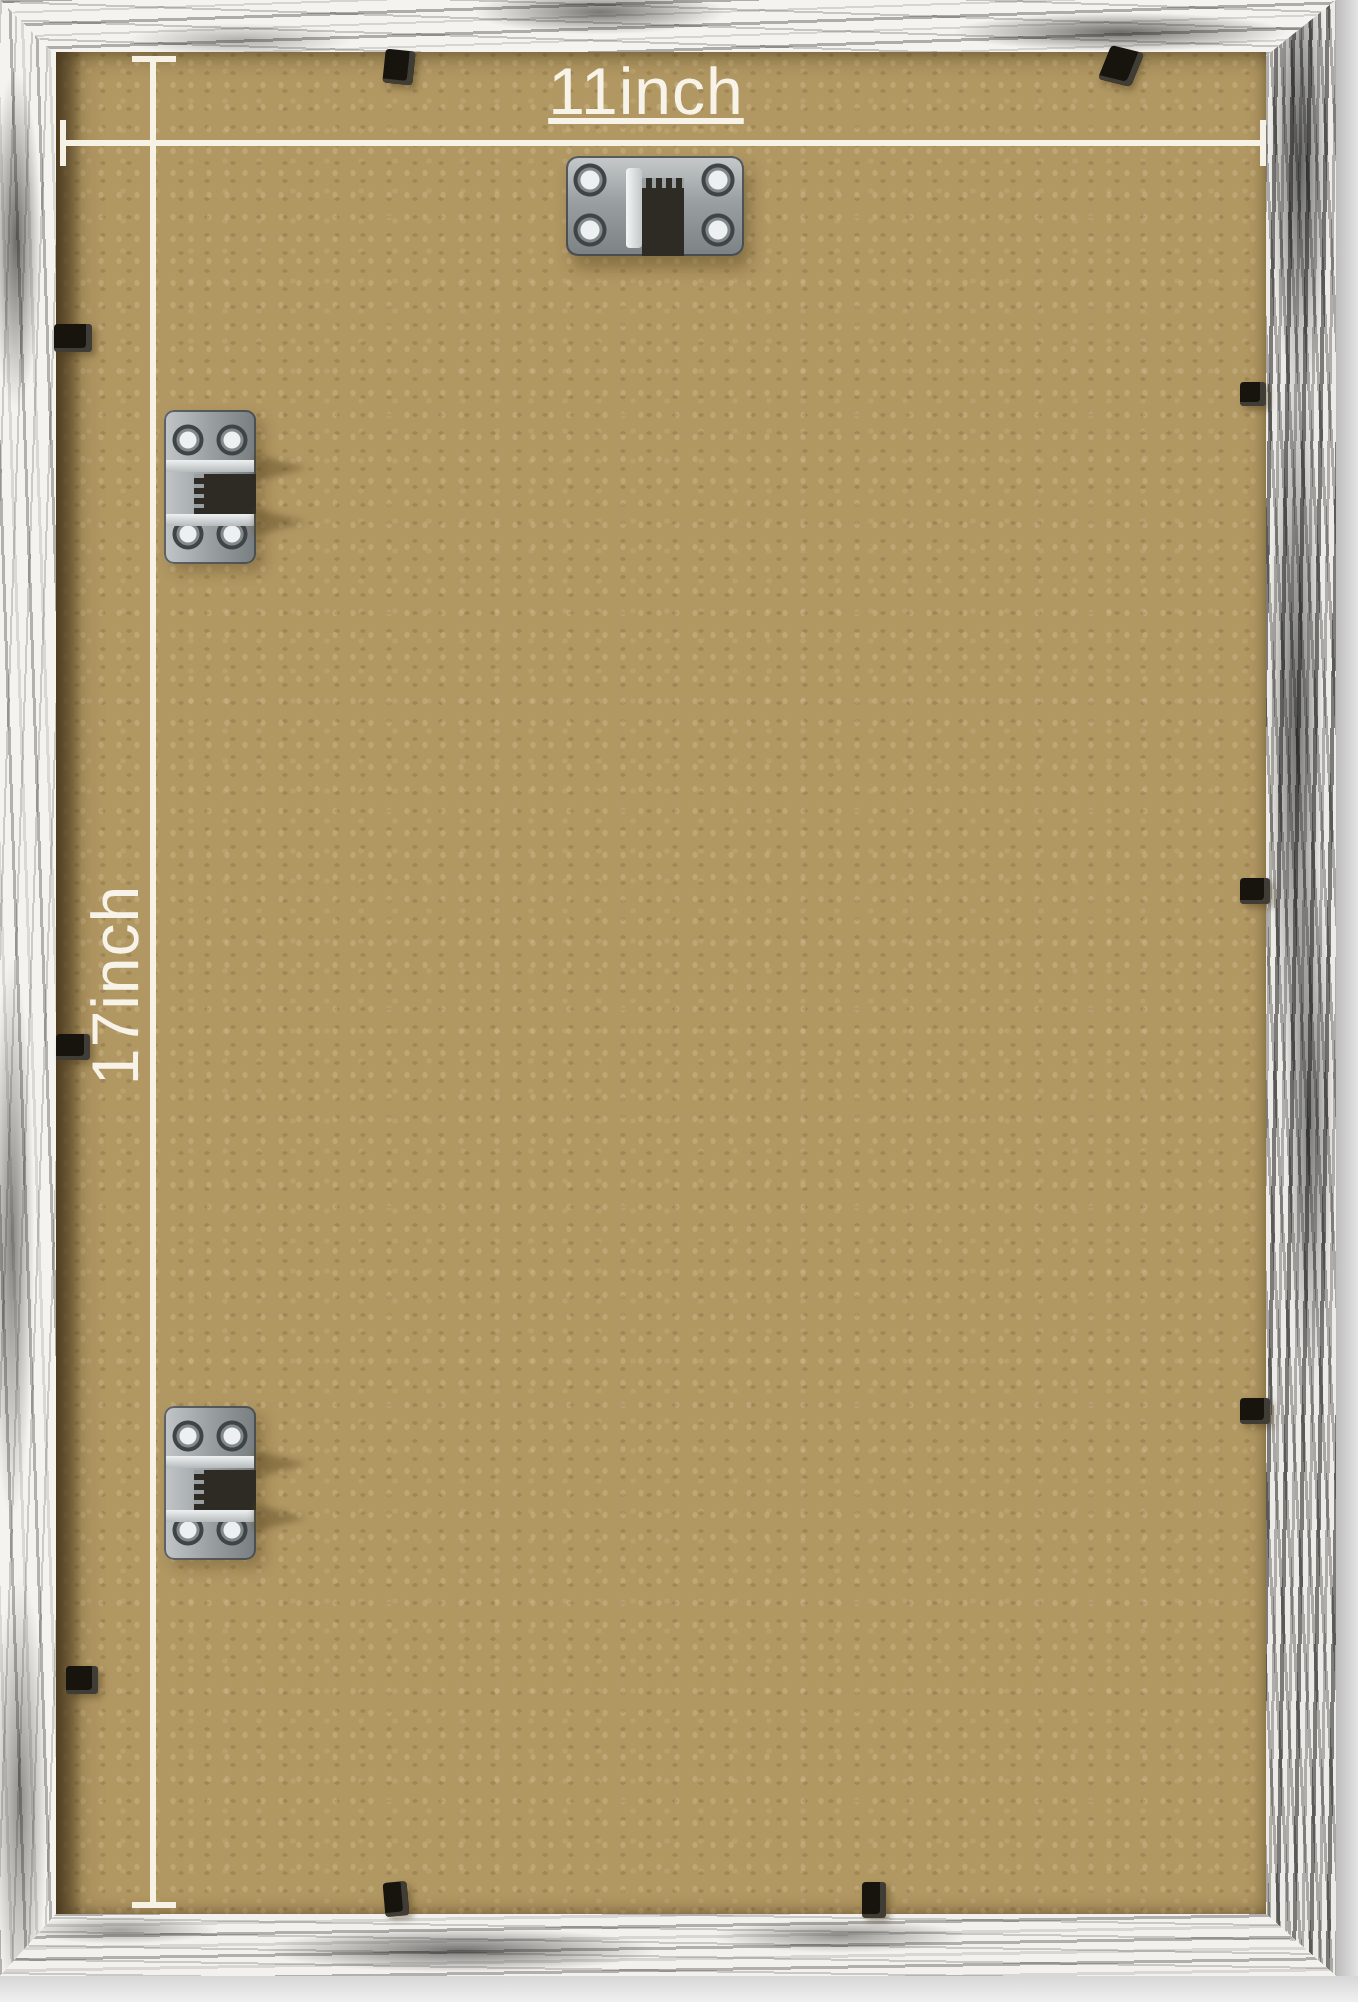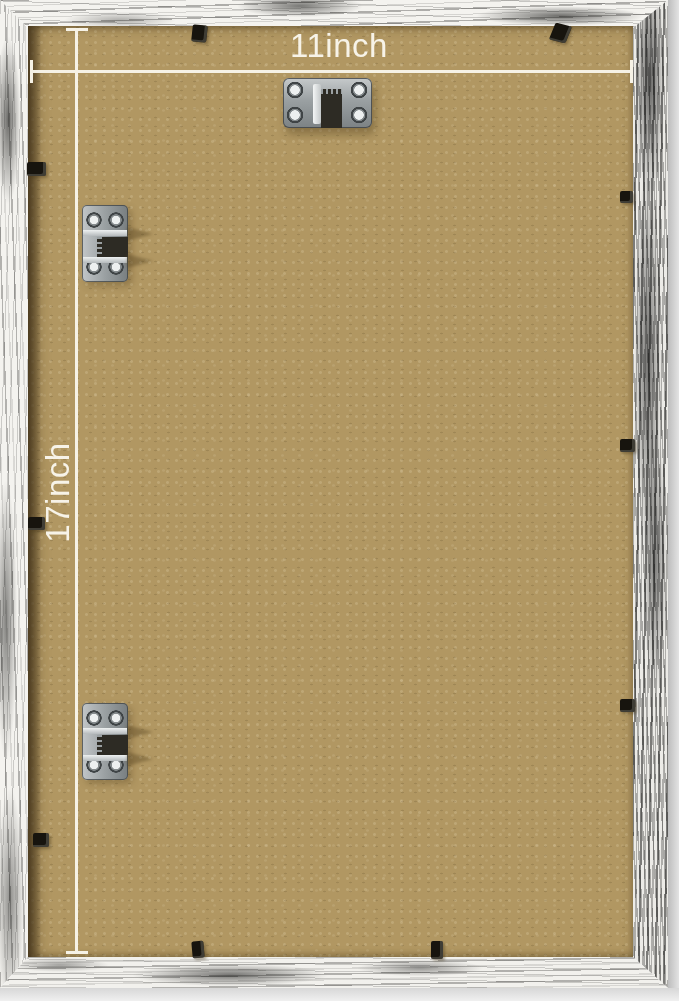--- a/index.html
+++ b/index.html
@@ -110,21 +110,21 @@
   
   .dim{position:absolute;background:#f6f2e6;}
   .line-h{left:31px;top:70px;width:601px;height:3px;}
   .line-v{left:75px;top:29px;width:3px;height:925px;}
   .cap-h-left{left:30px;top:60px;width:3px;height:23px;}
   .cap-h-right{left:630px;top:60px;width:3px;height:23px;}
   .cap-v-top{left:66px;top:28px;width:22px;height:3px;}
   .cap-v-bottom{left:66px;top:951px;width:22px;height:3px;}
   .dim-label{position:absolute;color:#f7f3e8;font-size:33px;font-weight:400;
     letter-spacing:.5px;text-align:center;}
-  .dim-label-h{left:264px;top:27px;width:150px;}
+  .dim-label-h{left:248px;top:27px;width:150px;text-decoration:underline;}
   .dim-label-v{left:0;top:435px;width:115px;height:115px;display:flex;
     align-items:center;justify-content:center;transform:rotate(-90deg);}
 </style>
 </head>
 <body>
 
 <div class="stage">
 
   <div class="face face-top"></div>
   <div class="face face-left"></div>

